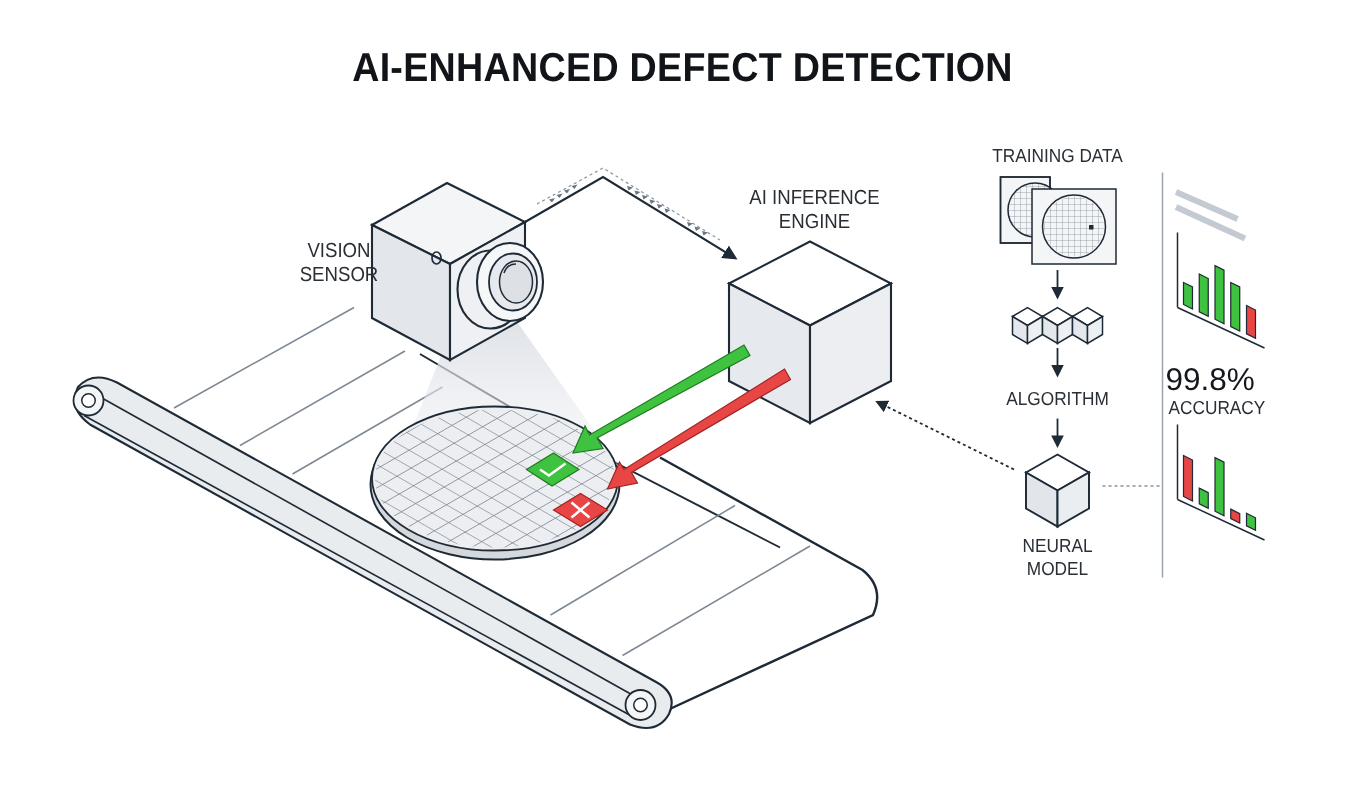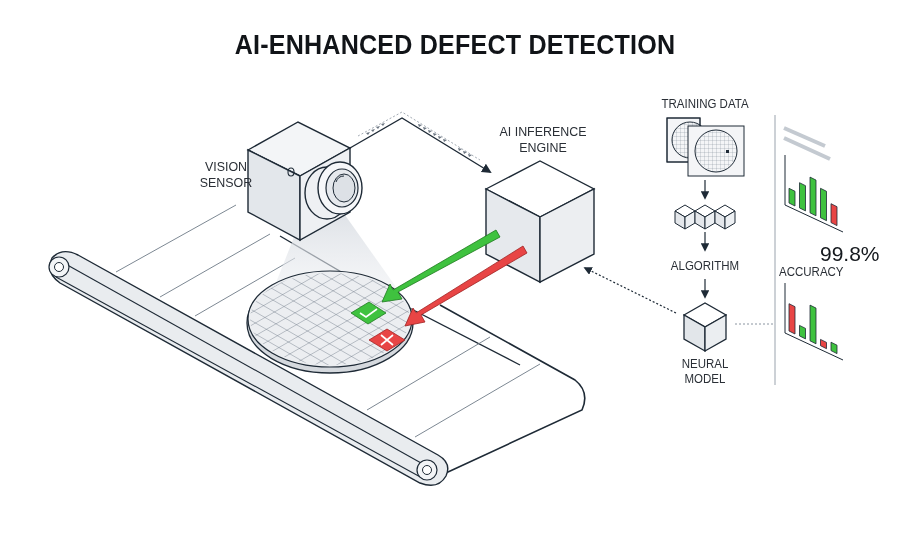--- a/index.html
+++ b/index.html
@@ -193,14 +193,14 @@
 
 <div class="lbl" style="left:186px; top:159px; width:80px; font-size:13.5px; line-height:16px;">VISION
 SENSOR</div>
 <div class="lbl" style="left:488px; top:124px; width:110px; font-size:13.5px; line-height:16px;">AI INFERENCE
 ENGINE</div>
 <div class="lbl" style="left:645px; top:97px; width:120px;">TRAINING DATA</div>
 <div class="lbl" style="left:655px; top:259px; width:100px;">ALGORITHM</div>
 <div class="lbl" style="left:665px; top:357px; width:80px;">NEURAL
 MODEL</div>
 
-<div class="big" style="left:820px; top:242px;">99.8%</div>
+<div class="big" style="left:777px; top:242px;">99.8%</div>
 <div class="lbl" style="left:779px; top:265px; width:80px; text-align:left; transform-origin:left;">ACCURACY</div>
 
 </body></html>

